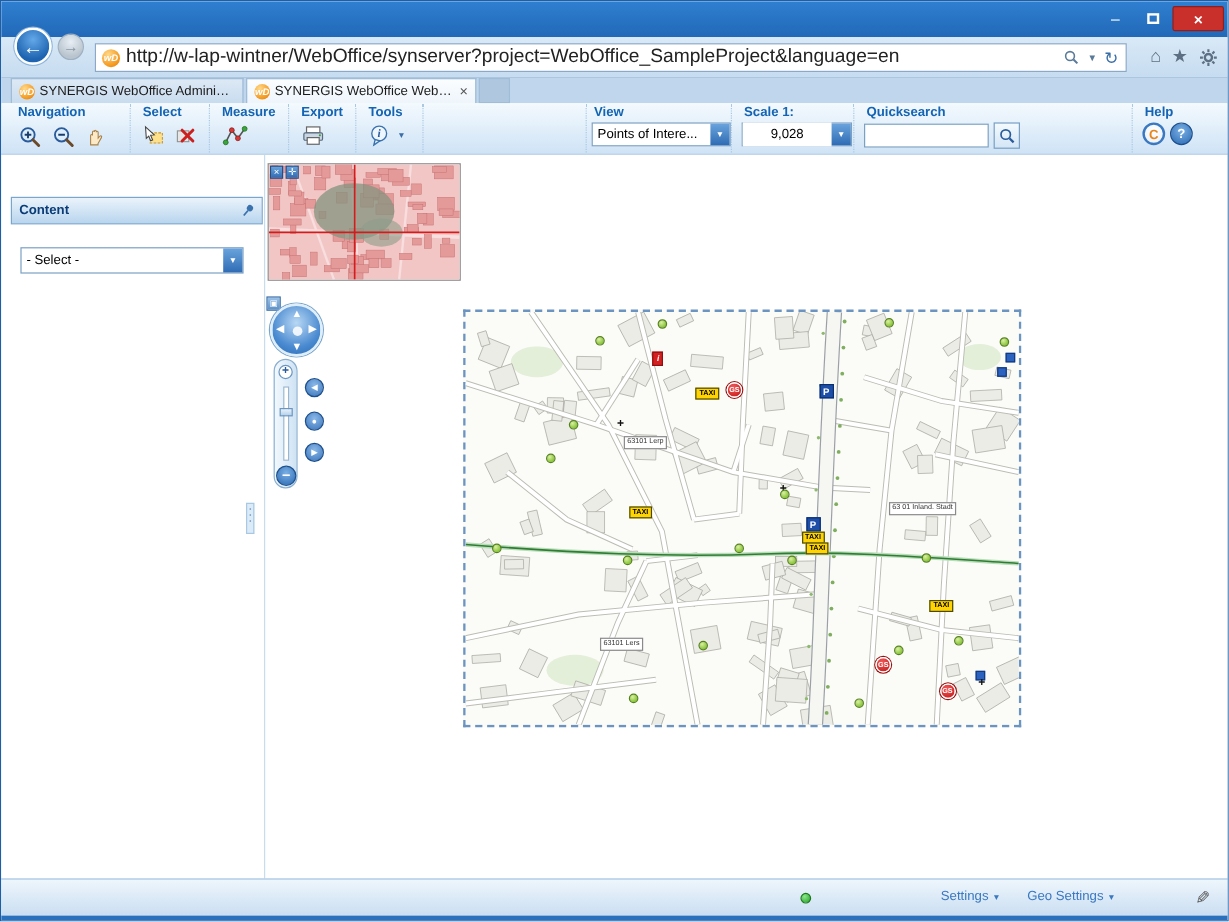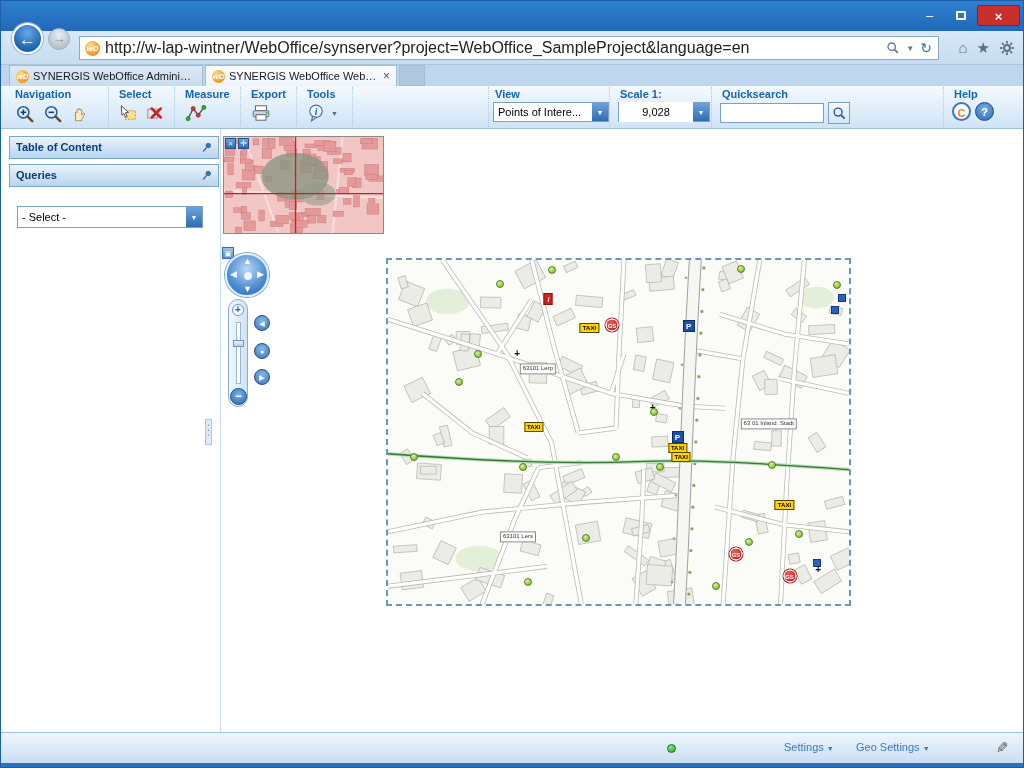--- a/index.html
+++ b/index.html
@@ -315,31 +315,22 @@
       <div class="tb-icons">
         <div class="round-btn c">C</div>
         <div class="round-btn q">?</div>
       </div>
     </div>
   </div>
 
   <div class="content">
     <div class="sidebar-sep"></div>
 
-    <div class="panel-hdr" style="top:7px">
-      <span>Table of Content</span>
-      <svg class="pin" viewBox="0 0 12 14">
-          <g transform="rotate(40 6 6)">
-            <circle cx="6" cy="4" r="2.6" fill="#3a72ae"></circle>
-            <line x1="6" y1="6.5" x2="6" y2="12" stroke="#3a72ae" stroke-width="1.5"></line>
-          </g>
-        </svg>
-    </div>
     <div class="panel-hdr" style="top:35px">
-      <span>Queries</span>
+      <span>Content</span>
       <svg class="pin" viewBox="0 0 12 14">
           <g transform="rotate(40 6 6)">
             <circle cx="6" cy="4" r="2.6" fill="#3a72ae"></circle>
             <line x1="6" y1="6.5" x2="6" y2="12" stroke="#3a72ae" stroke-width="1.5"></line>
           </g>
         </svg>
     </div>
     <div class="q-select">
       <div class="dd-box" style="width:186px;height:22px">
         <span class="txt">- Select -</span>

